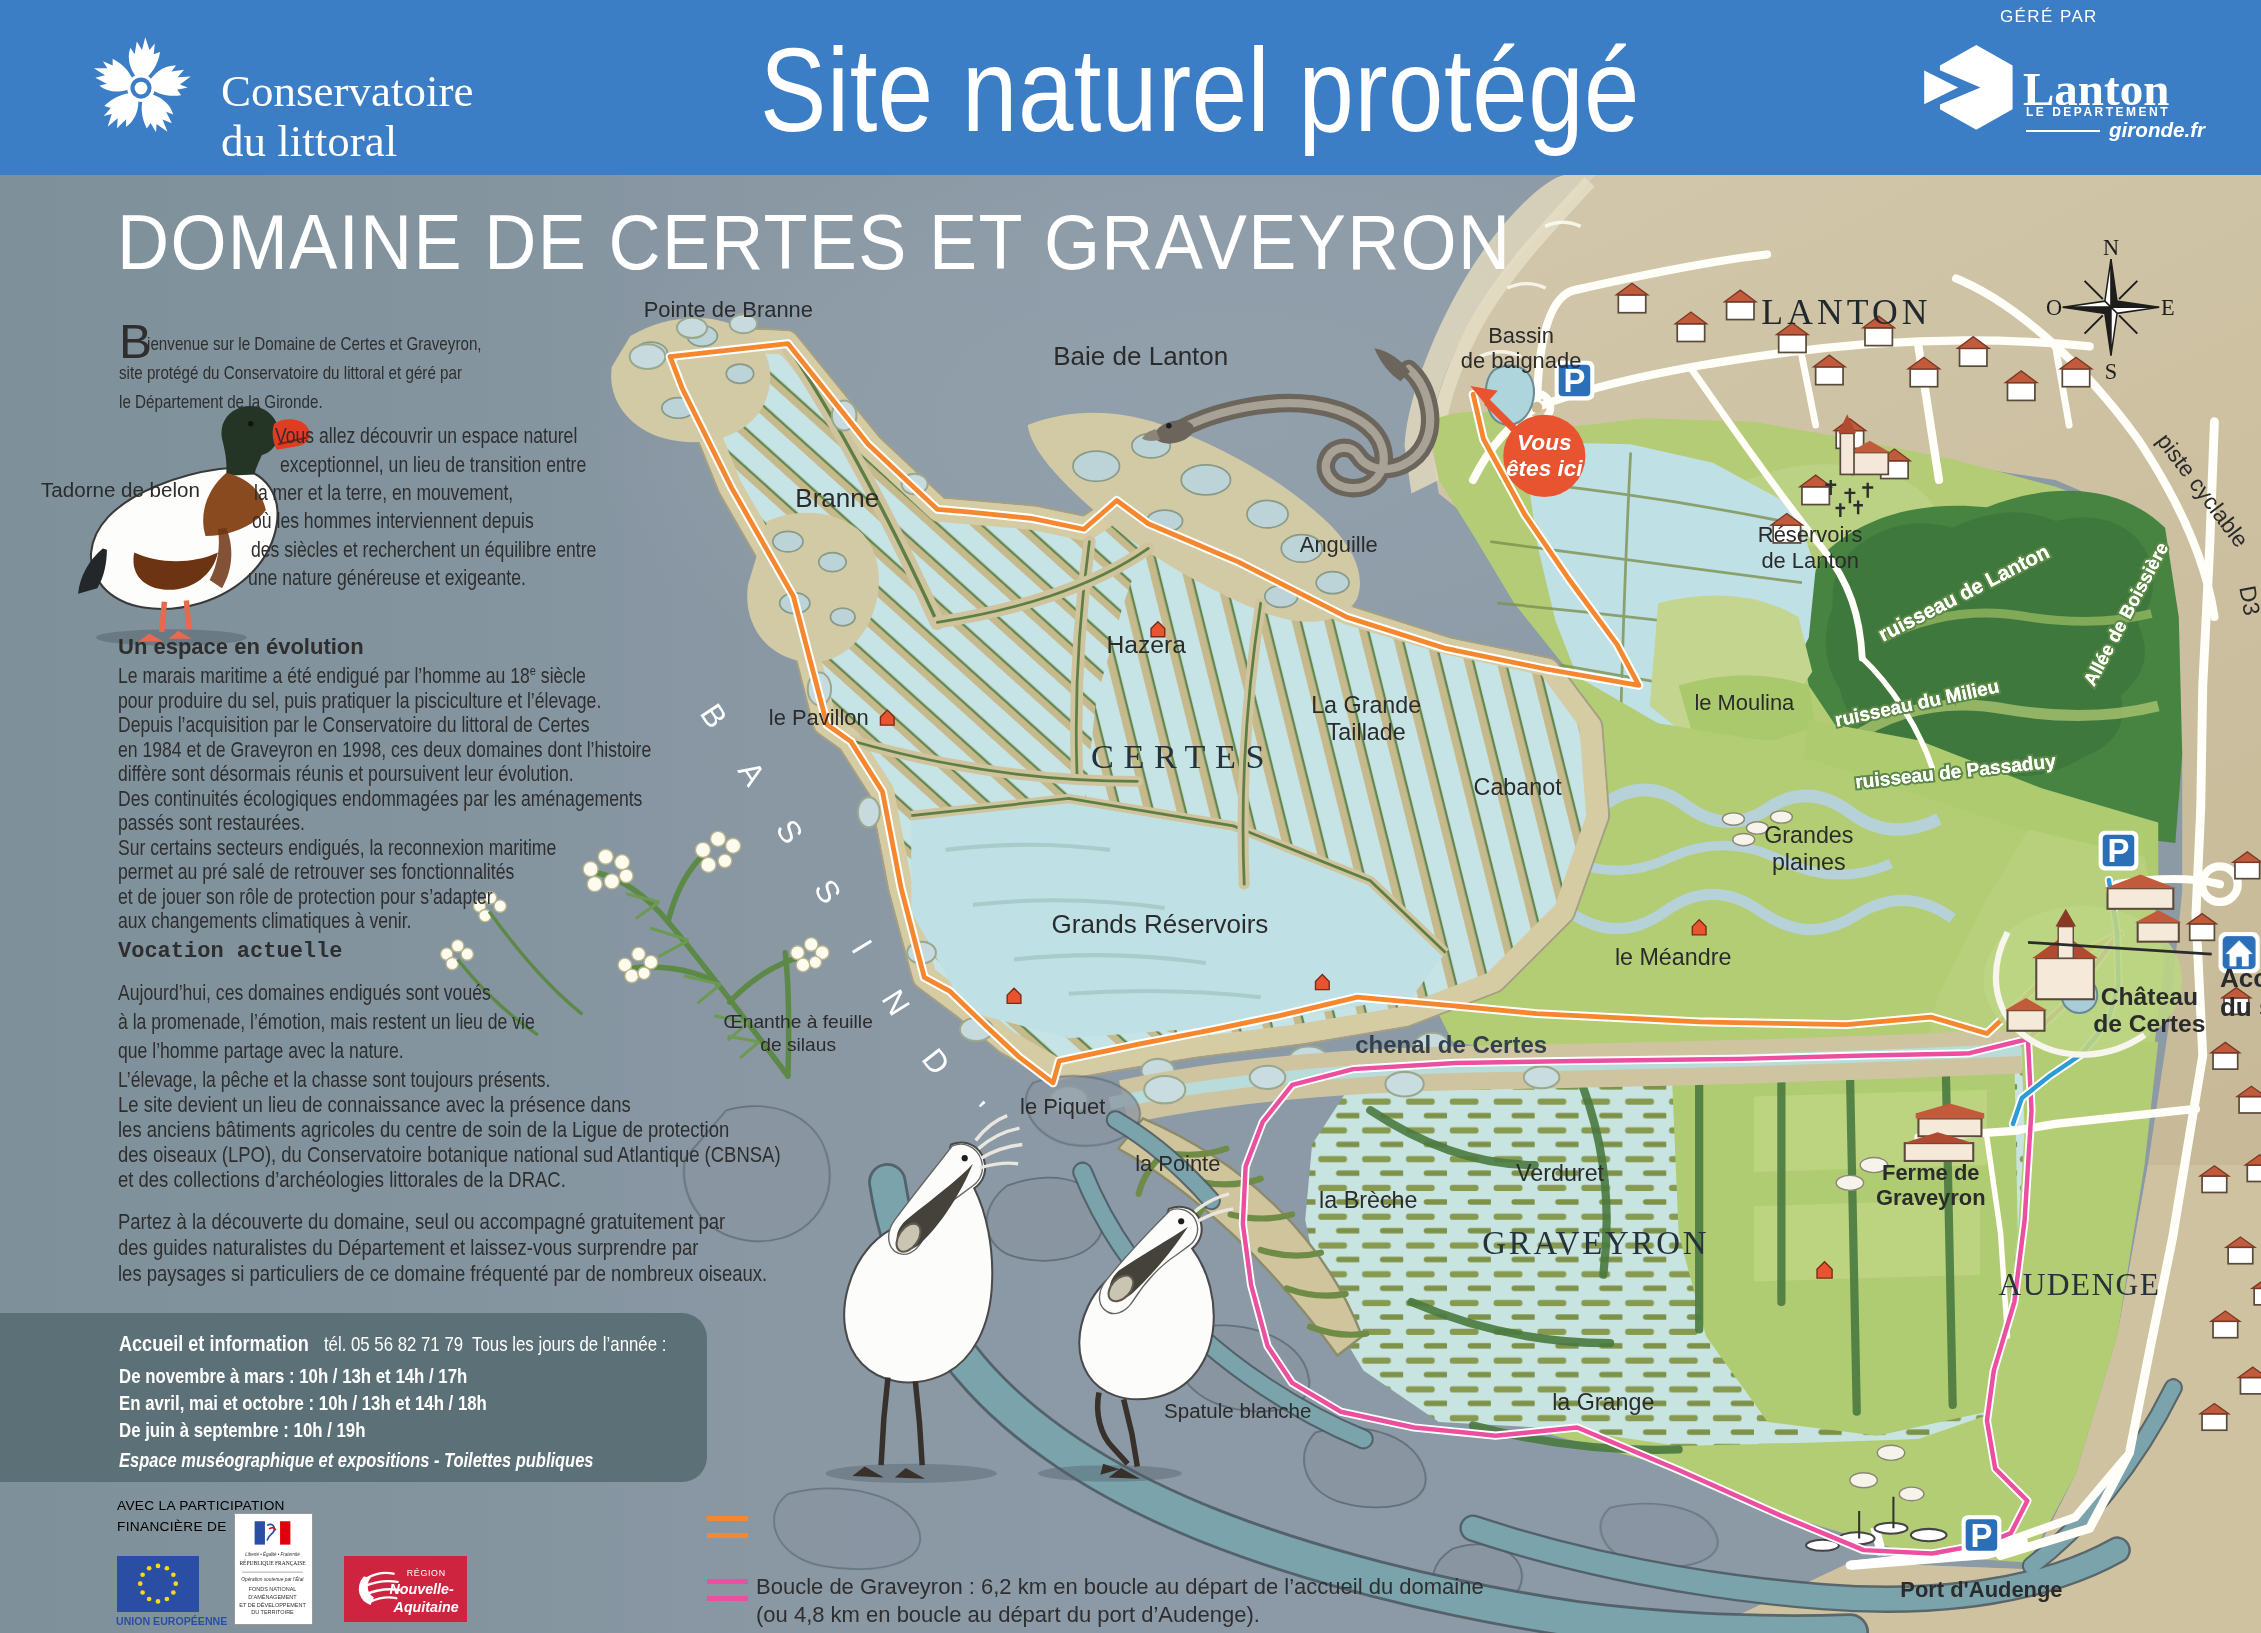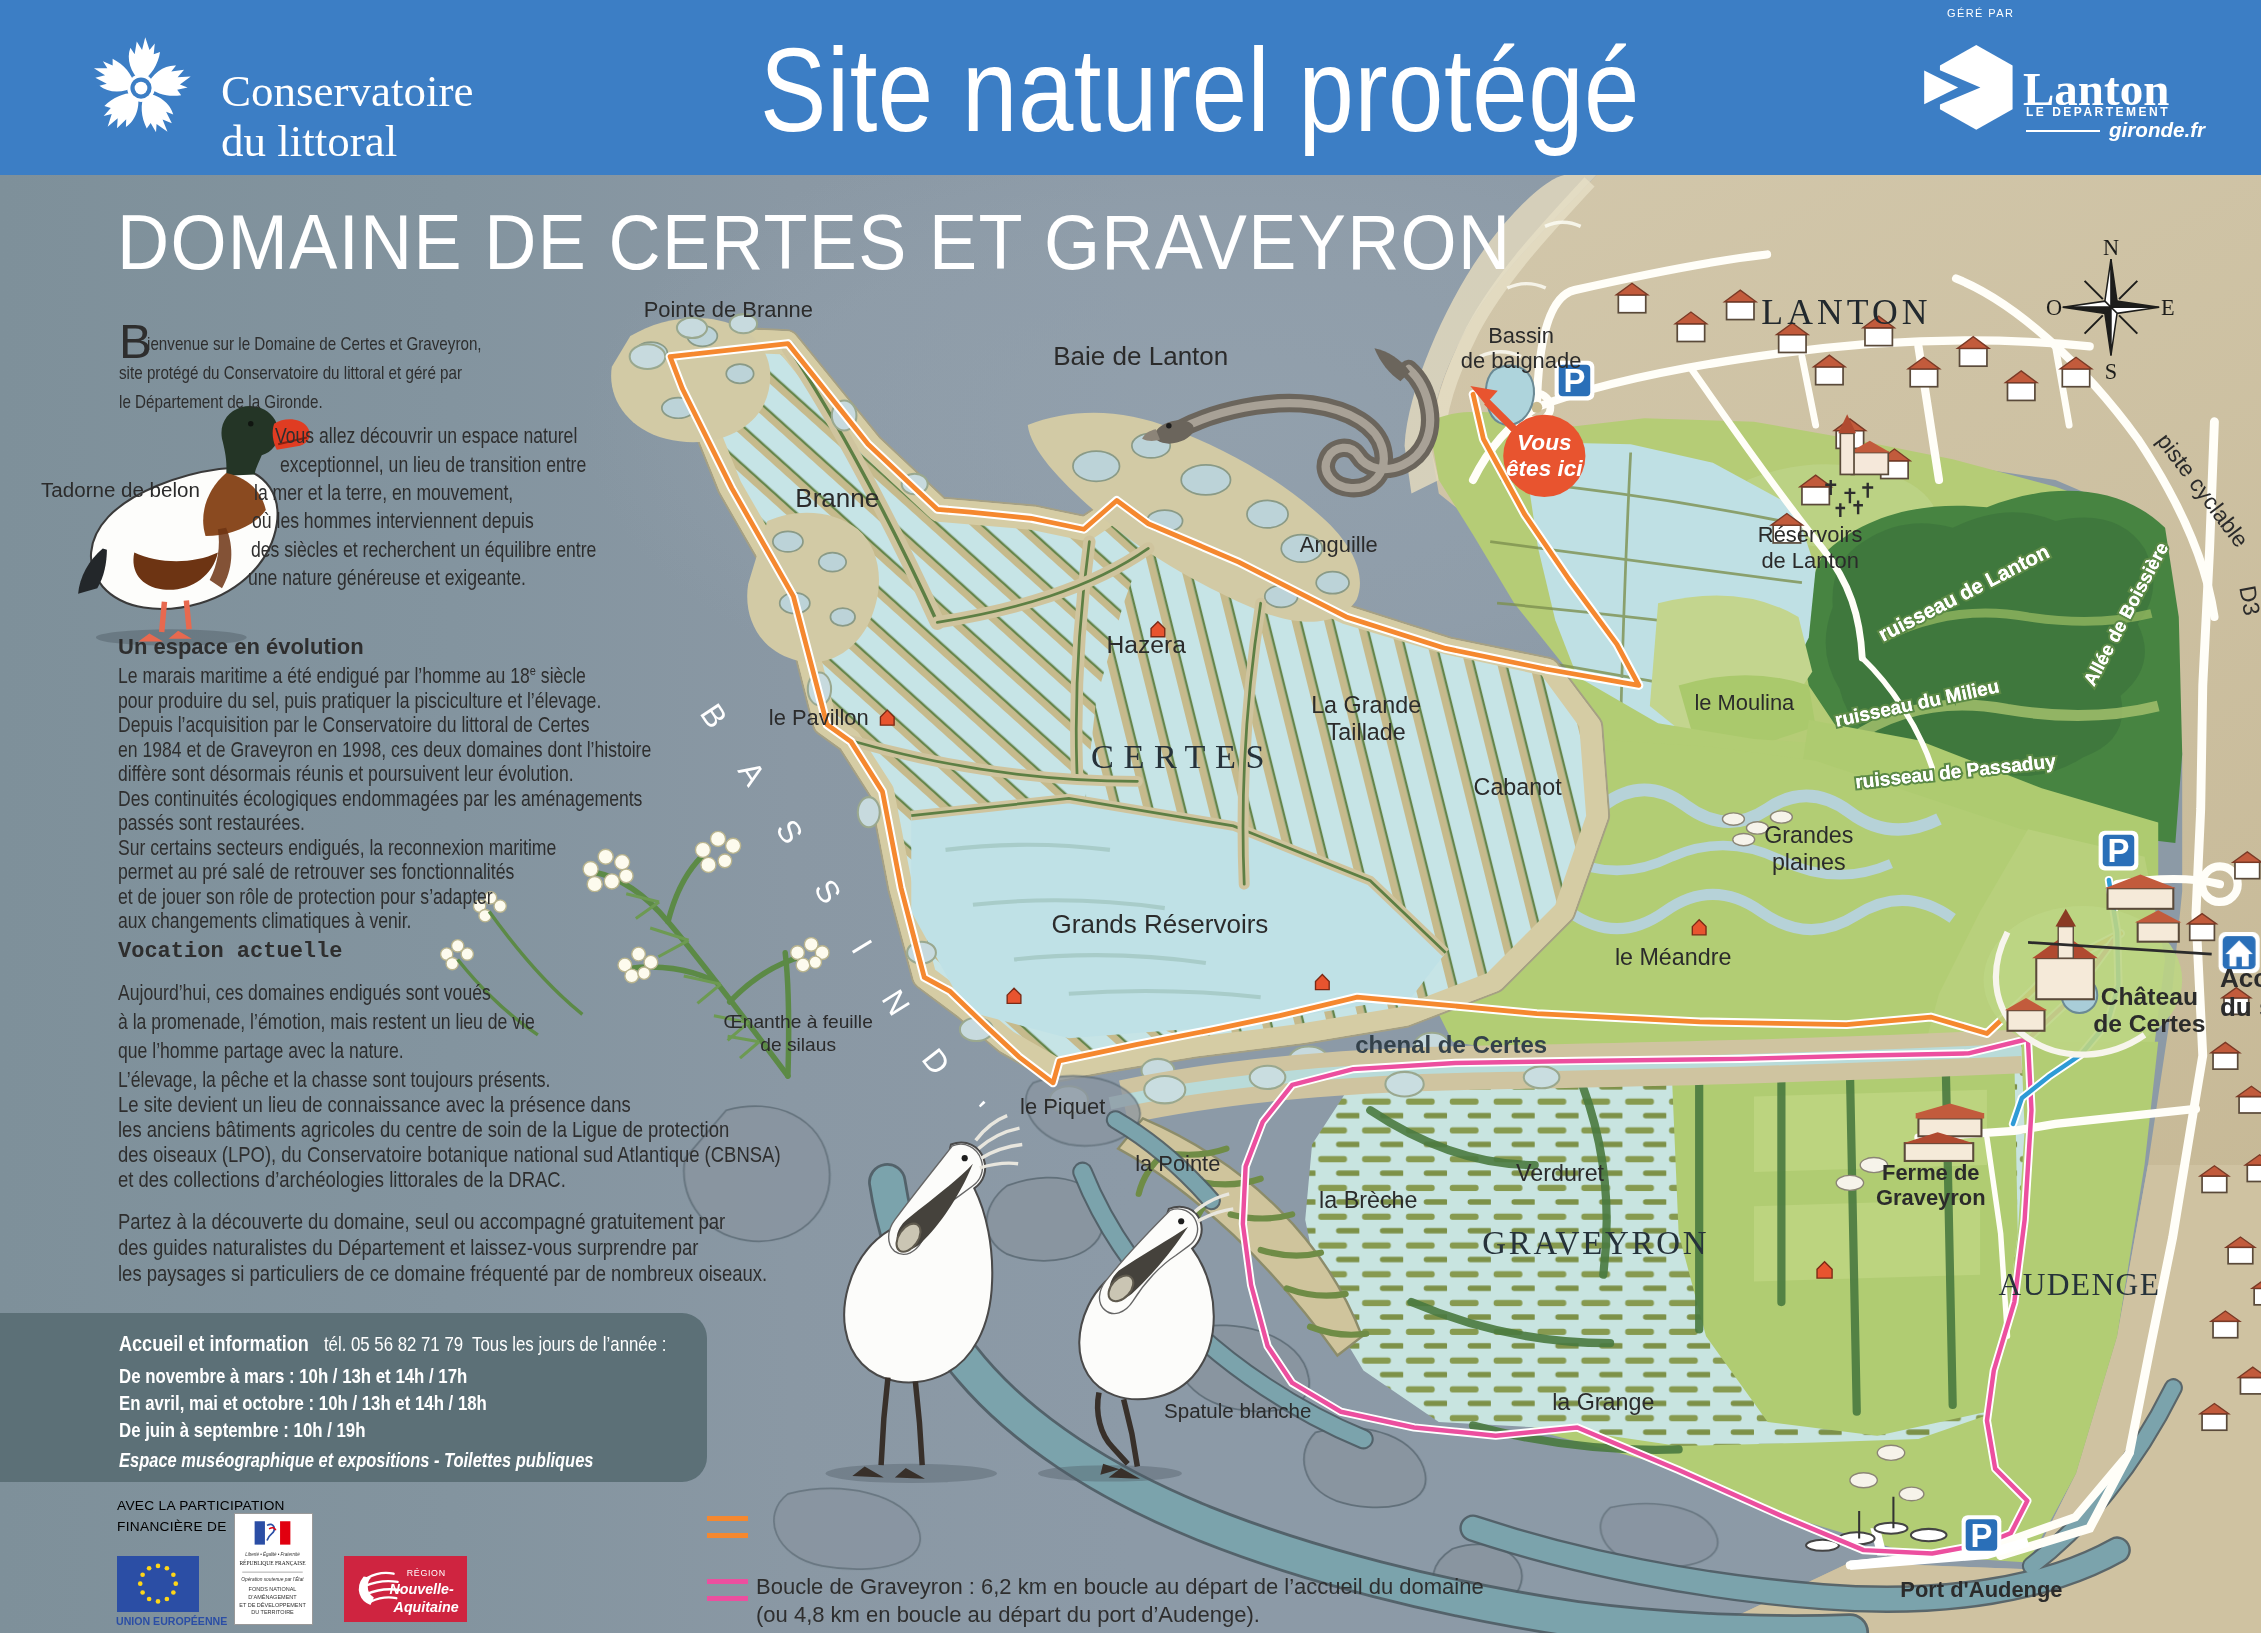--- a/index.html
+++ b/index.html
@@ -613,21 +613,21 @@
         <use href="#pet" transform="rotate(144)"></use>
         <use href="#pet" transform="rotate(216)"></use>
         <use href="#pet" transform="rotate(288)"></use>
 <circle r="13" fill="#fff"></circle>
 </g>
 <circle cx="50" cy="52" r="10" fill="#3c7ec5"></circle>
 <circle cx="50" cy="52" r="6" fill="#fff"></circle>
 </svg>
 <div class="abs w" style="left:221px;top:40px;font-family:'Liberation Serif',serif;font-size:45px;line-height:50px;margin-top:26px;">Conservatoire<br>du littoral</div>
 <div class="abs w" style="left:760px;top:20.6px;font-size:119px;letter-spacing:0.7px;transform:scaleX(0.836);transform-origin:left top;white-space:nowrap;">Site naturel protégé</div>
-<div class="abs w" style="left:1947px;top:6.9px;font-size:11px;letter-spacing:1.4px;">GÉRÉ PAR</div>
+<div class="abs w" style="left:2000px;top:6.9px;font-size:17px;letter-spacing:1.4px;">GÉRÉ PAR</div>
 <svg class="abs" style="left:1923px;top:40px;" width="92" height="96" viewBox="0 0 152 146">
 <path d="M88,2 L148,36 L148,108 L88,142 L28,108 L28,36 Z" fill="#fff"></path>
 <path d="M30,50 L82,72 L30,94 Z" fill="#3c7ec5" stroke="#3c7ec5" stroke-width="10"></path>
 <path d="M2,44 L58,72 L2,100 Z" fill="#fff"></path>
 </svg>
 <div class="abs w" style="left:2023px;top:62px;font-family:'Liberation Serif',serif;font-size:47px;font-weight:bold;">Lanton</div>
 <div class="abs w" style="left:2026px;top:105px;font-size:12px;font-weight:bold;letter-spacing:2.5px;">LE DEPARTEMENT</div>
 <div class="abs" style="left:2026px;top:130px;width:74px;border-top:2.4px solid #fff;"></div>
 <div class="abs w" style="left:2109px;top:118px;font-size:20.6px;font-weight:bold;font-style:italic;">gironde.fr</div>
 

